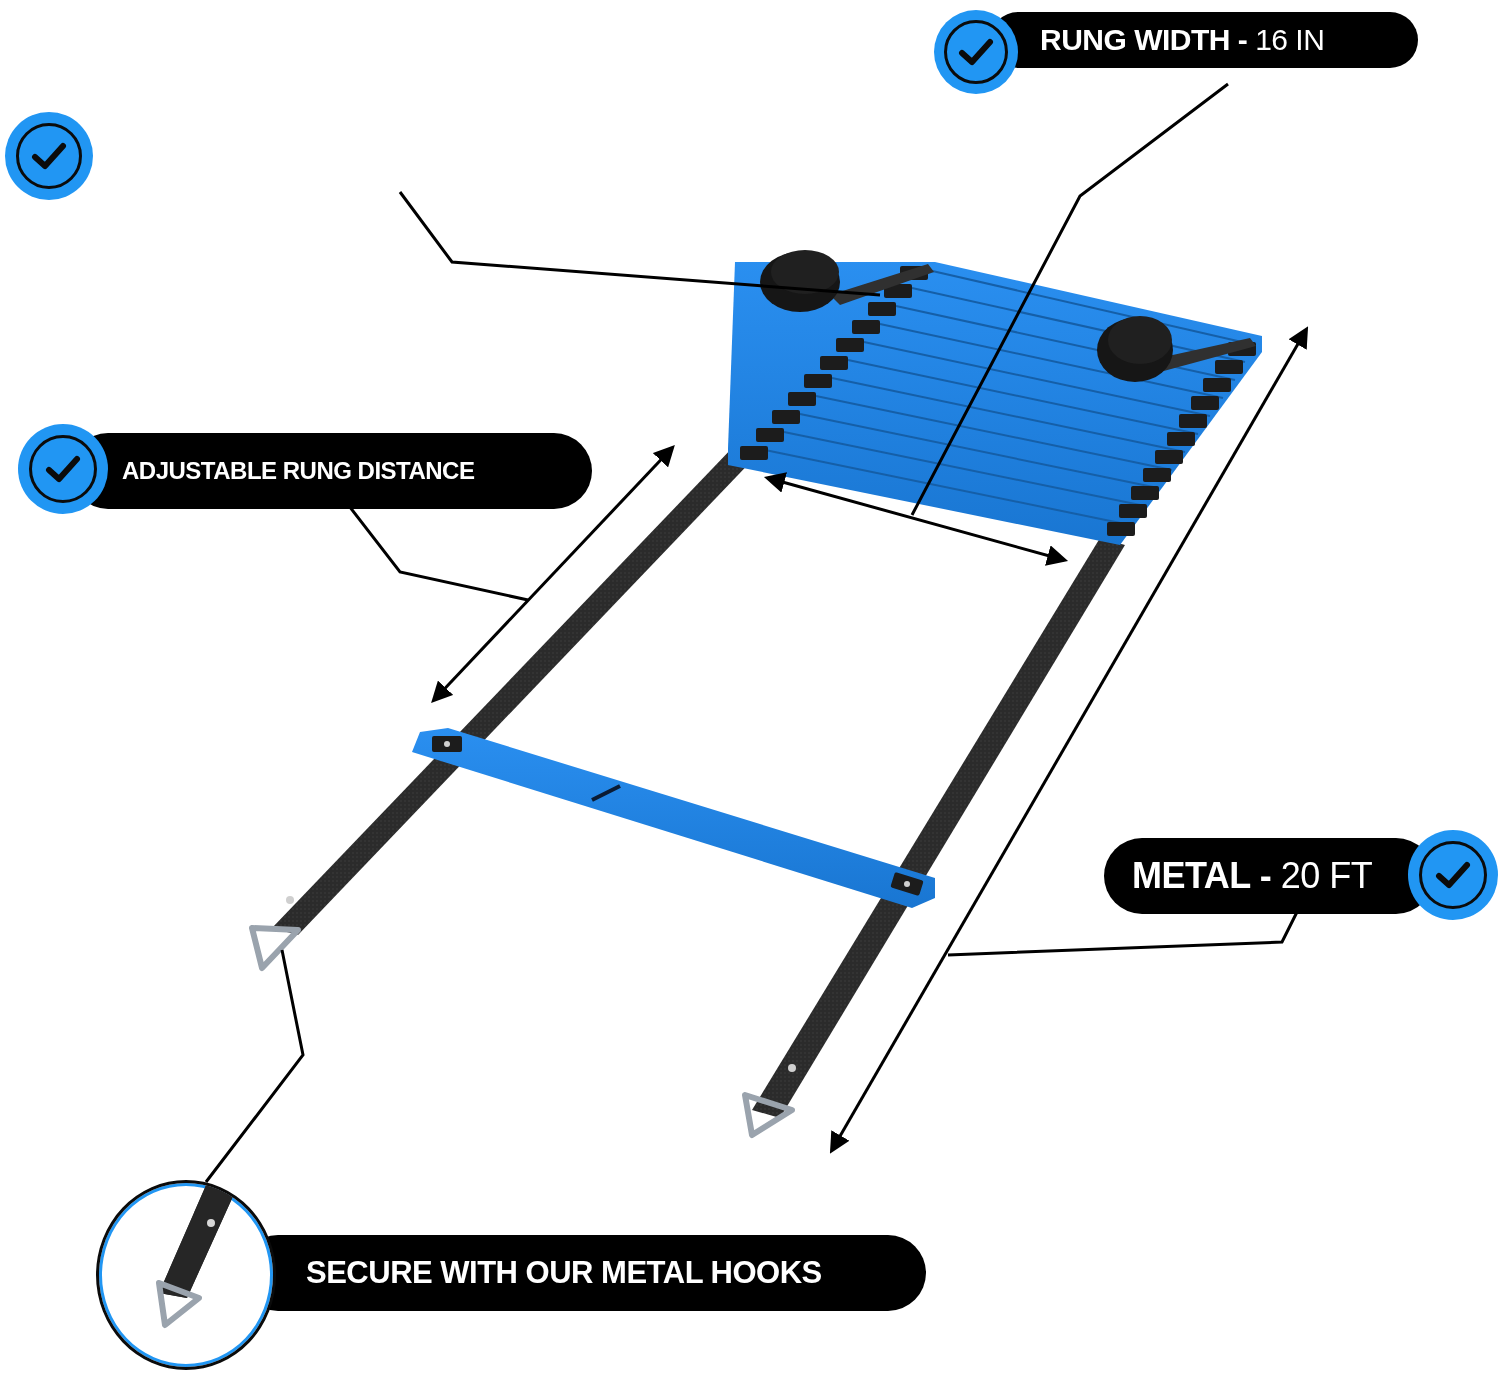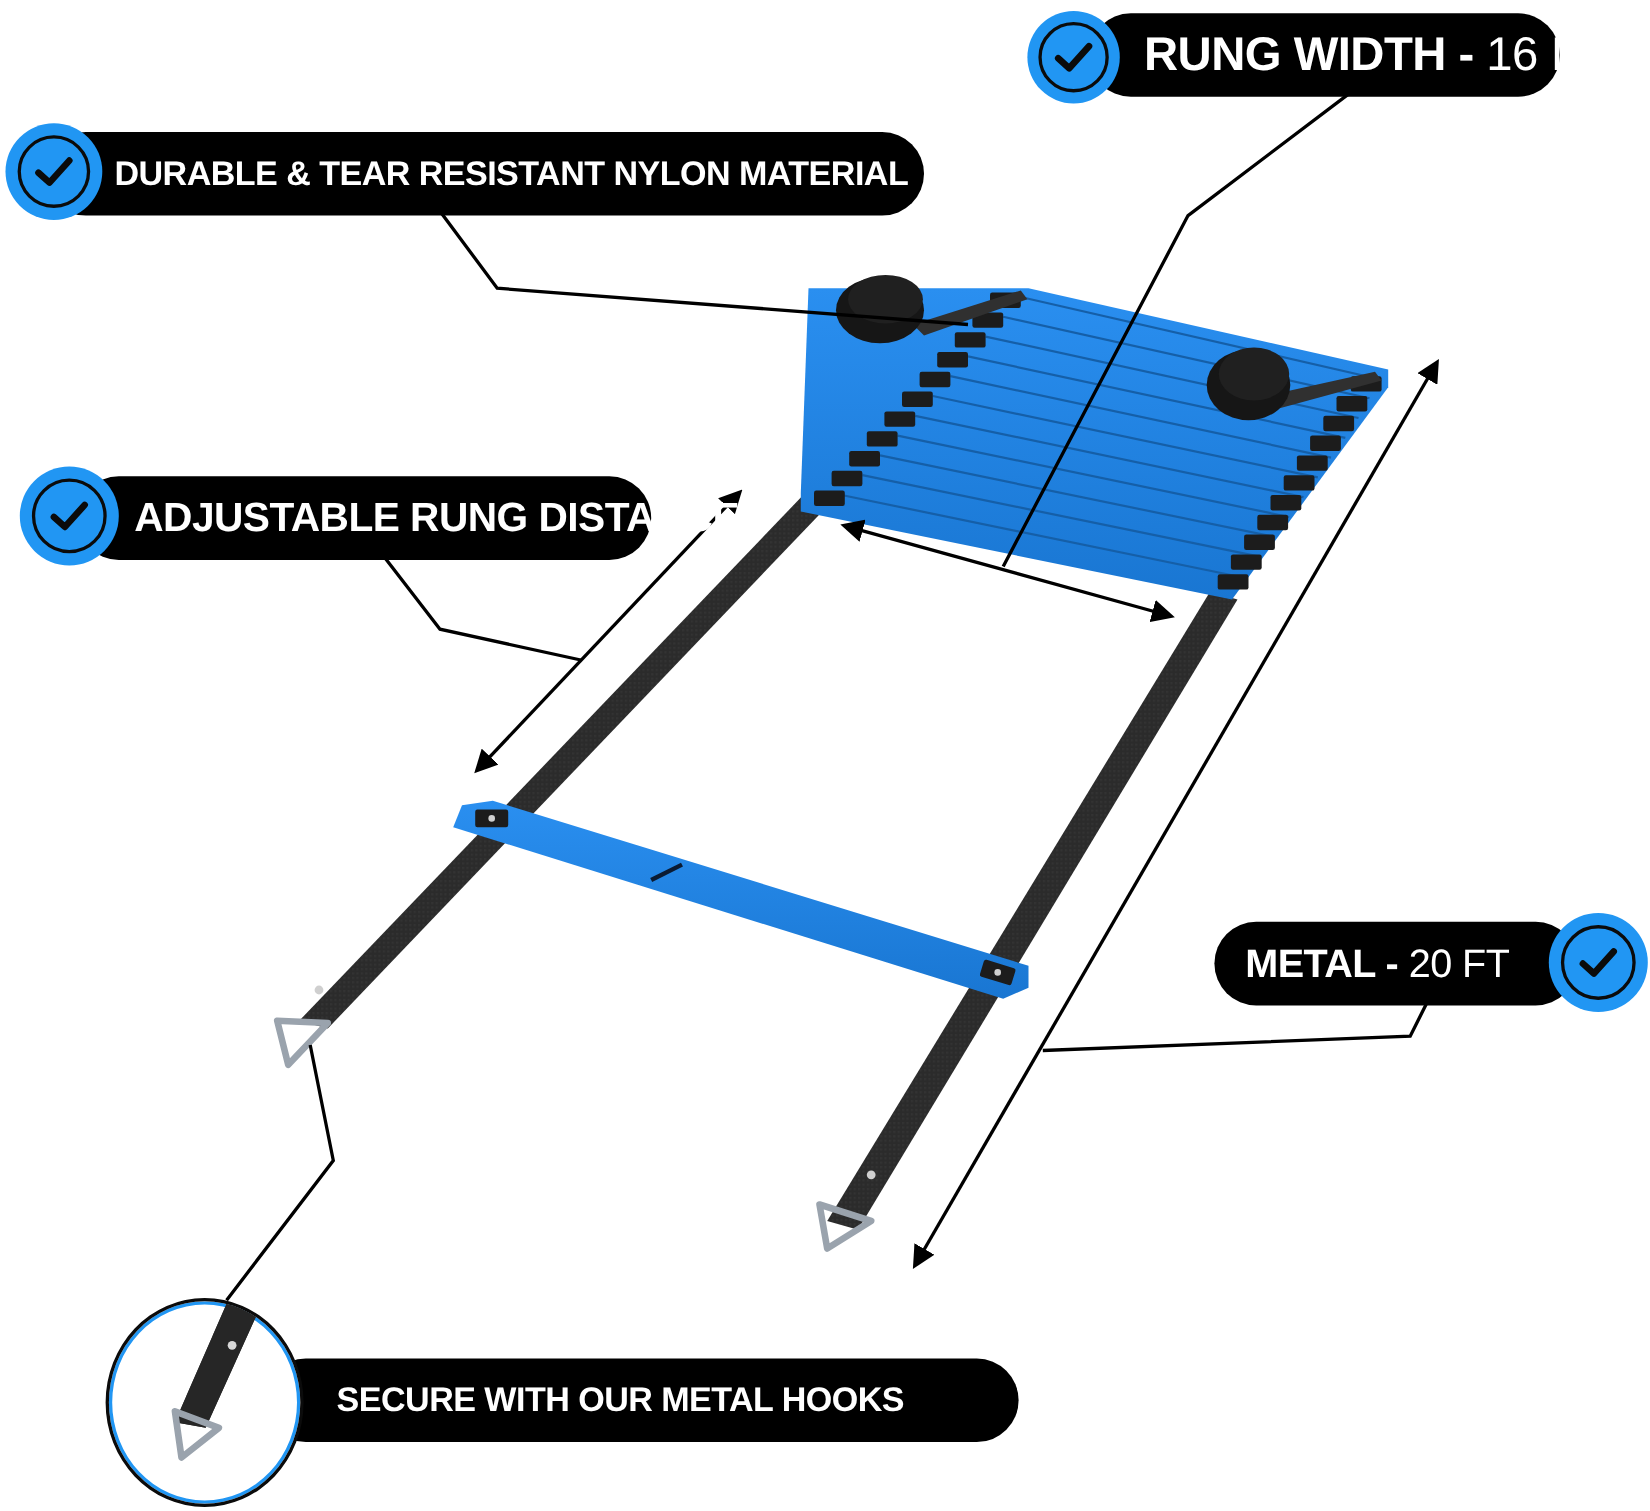--- a/index.html
+++ b/index.html
@@ -180,45 +180,42 @@
 
     <line x1="832" y1="1150" x2="1306" y2="330" stroke="#000" stroke-width="3" marker-start="url(#arrowHead)" marker-end="url(#arrowHead)"></line>
 
     <polyline points="1228,84 1080,196 912,515" fill="none" stroke="#000" stroke-width="3"></polyline>
     <polyline points="400,192 452,262 880,295" fill="none" stroke="#000" stroke-width="3"></polyline>
     <polyline points="346,502 400,572 528,600" fill="none" stroke="#000" stroke-width="3"></polyline>
     <polyline points="1298,910 1282,942 948,955" fill="none" stroke="#000" stroke-width="3"></polyline>
     <polyline points="282,950 303,1055 206,1182" fill="none" stroke="#000" stroke-width="3"></polyline>
   </svg>
 
-  <div class="pill" style="left:990px; top:12px; width:428px; height:76px; padding-left:50px; font-size:43px;">
+  <div class="pill" style="left:990px; top:12px; width:428px; height:56px; padding-left:50px; font-size:30px;">
     <span class="label">
       <span>RUNG WIDTH - </span><span class="num">16 IN</span>
     </span>
   </div>
   <div class="check" style="left:934px; top:10px; width:84px; height:84px;">
     <div class="ring" style="width:64px;height:64px;">
       <svg width="36" height="30" viewBox="0 0 36 30">
           <path d="M4,16 L14,25 L32,5" fill="none" stroke="#0b0b0b" stroke-width="6" stroke-linecap="round" stroke-linejoin="round"></path>
         </svg>
     </div>
   </div>
 
-  <div class="pill" style="left:40px; top:120px; width:800px; height:76px; padding-left:64px; font-size:31px;">
-    <span class="label">DURABLE &amp; TEAR RESISTANT NYLON MATERIAL</span>
-  </div>
   <div class="check" style="left:5px; top:112px; width:88px; height:88px;">
     <div class="ring" style="width:66px;height:66px;">
       <svg width="36" height="30" viewBox="0 0 36 30">
           <path d="M4,16 L14,25 L32,5" fill="none" stroke="#0b0b0b" stroke-width="6" stroke-linecap="round" stroke-linejoin="round"></path>
         </svg>
     </div>
   </div>
 
-  <div class="pill" style="left:70px; top:433px; width:522px; height:76px; padding-left:52px; font-size:37px;">
+  <div class="pill" style="left:70px; top:433px; width:522px; height:76px; padding-left:52px; font-size:24px;">
     <span class="label">ADJUSTABLE RUNG DISTANCE</span>
   </div>
   <div class="check" style="left:18px; top:424px; width:90px; height:90px;">
     <div class="ring" style="width:68px;height:68px;">
       <svg width="36" height="30" viewBox="0 0 36 30">
           <path d="M4,16 L14,25 L32,5" fill="none" stroke="#0b0b0b" stroke-width="6" stroke-linecap="round" stroke-linejoin="round"></path>
         </svg>
     </div>
   </div>
 

